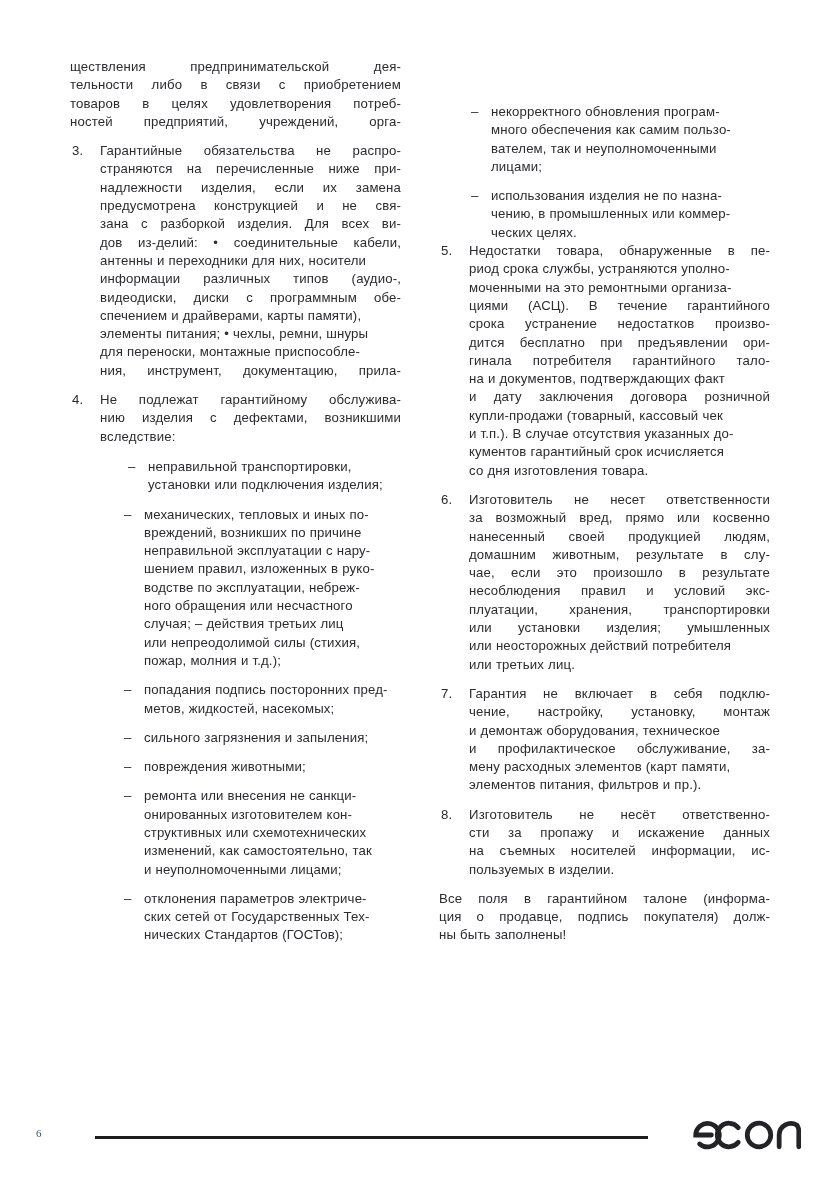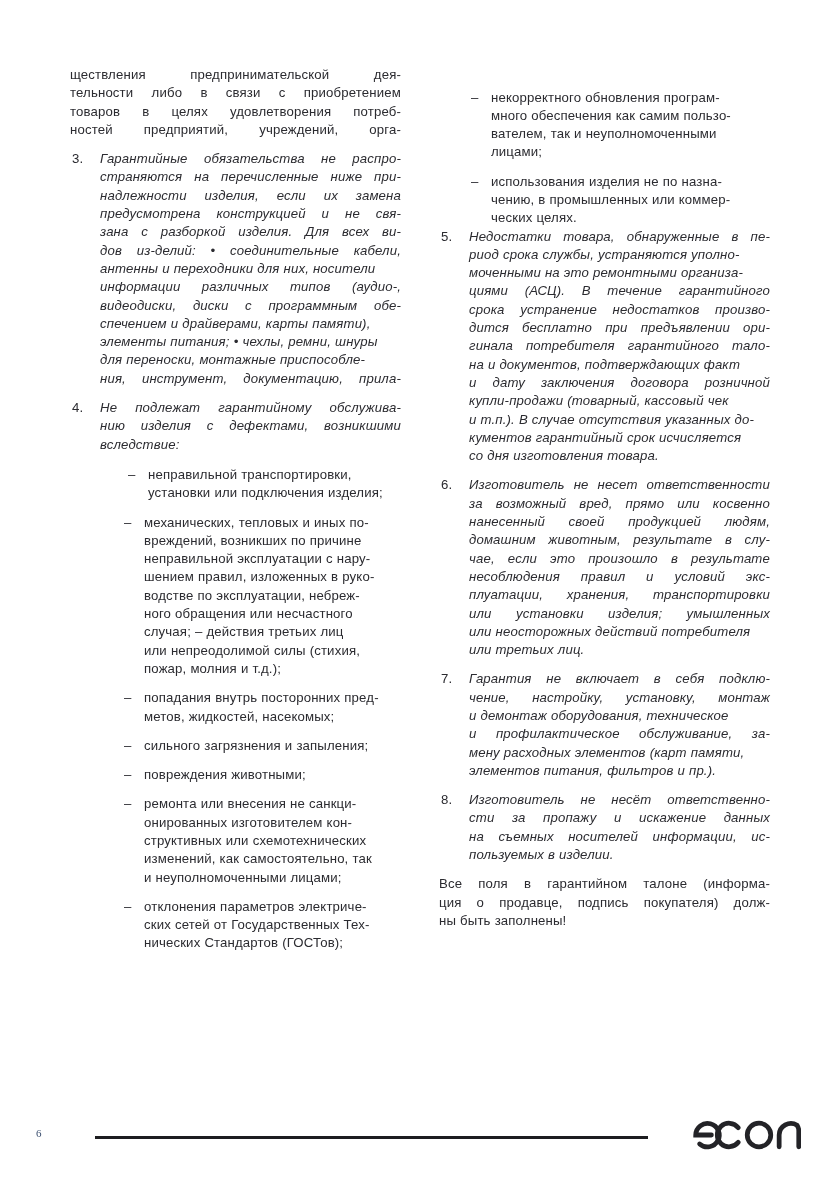--- a/index.html
+++ b/index.html
@@ -17,26 +17,26 @@
     width: 839px;
     height: 1191px;
     background: #ffffff;
     overflow: hidden;
     box-sizing: border-box;
   }
 
   
   .columns {
     position: absolute;
-    top: 66px;
+    top: 58px;
     left: 70px;
     width: 700px;
     display: flex;
     gap: 38px;
-    align-items: center;
+    align-items: flex-end;
   }
   .col {
     width: 331px;
     box-sizing: border-box;
   }
 
   
   .para,
   .num-item,
   .dash-item {
@@ -66,21 +66,20 @@
     top: 0;
     width: 22px;
     text-align: left;
     font-size: 13.2px;
     line-height: 18.3px;
     letter-spacing: 0.15px;
   }
   .num-item > .num-body {
     display: block;
     text-align: justify;
-    font-style: italic;
   }
 
   
   .dash-item {
     position: relative;
     padding-left: 22px;
     margin: 0 0 11px 0;
   }
   .dash-item > .dash {
     position: absolute;
@@ -220,21 +219,21 @@
               <span class="nojust">ного обращения или несчастного</span>
               <span class="nojust">случая; –     действия третьих лиц</span>
               <span class="nojust">или непреодолимой силы (стихия,</span>
               <span class="last nojust">пожар, молния и т.д.);</span>
             </span>
           </div>
 
           <div class="dash-item">
             <span class="dash">–</span>
             <span class="dash-body lines">
-              <span class="nojust">попадания внутрь посторонних пред-</span>
+              <span class="nojust">попадания подпись посторонних пред-</span>
               <span class="last nojust">метов, жидкостей, насекомых;</span>
             </span>
           </div>
 
           <div class="dash-item">
             <span class="dash">–</span>
             <span class="dash-body lines">
               <span class="last nojust">сильного загрязнения и запыления;</span>
             </span>
           </div>

